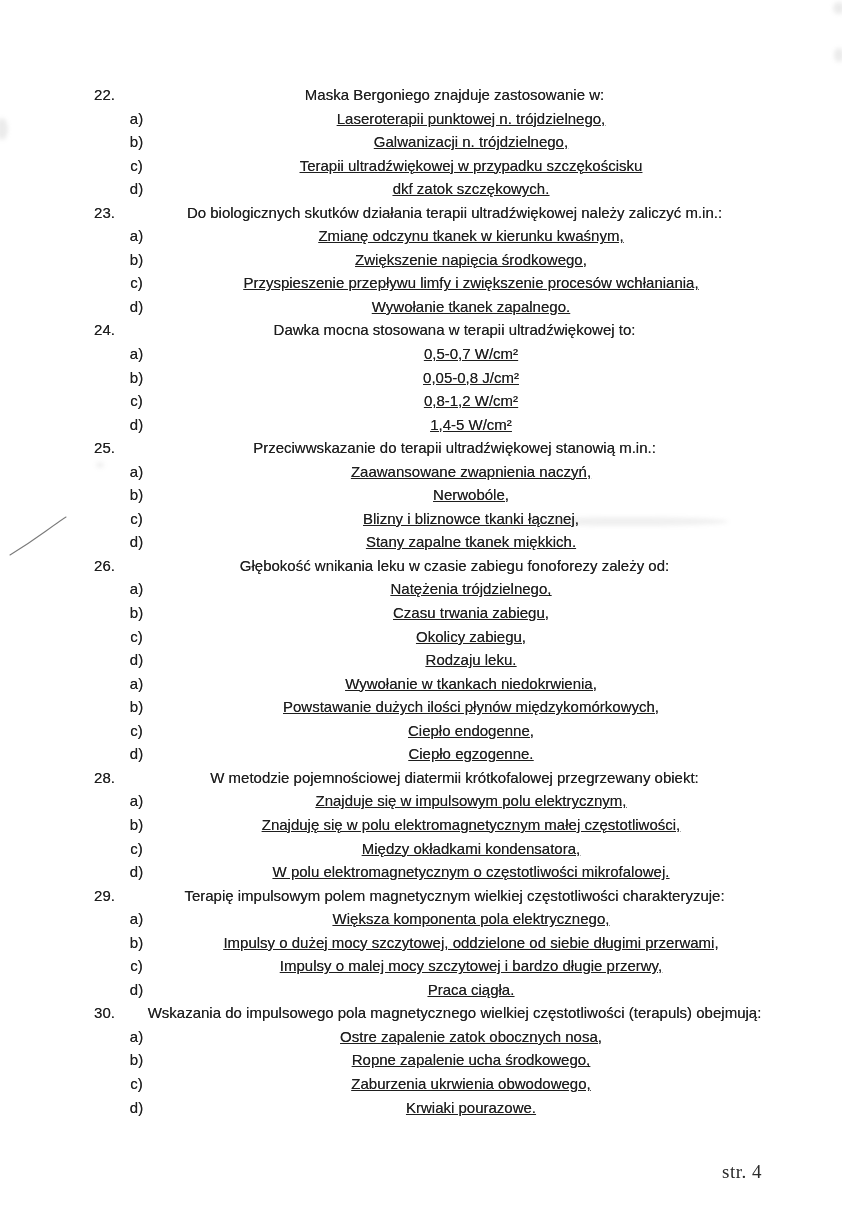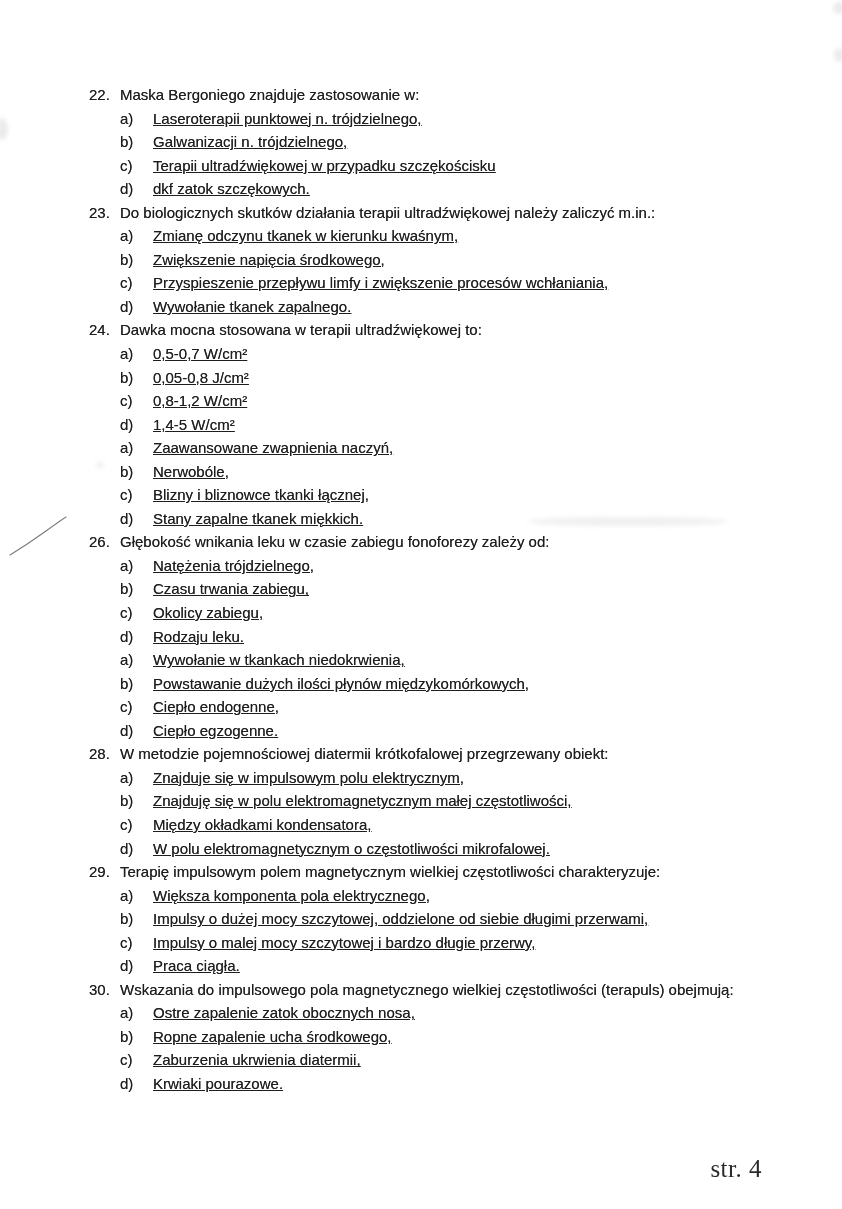--- a/index.html
+++ b/index.html
@@ -15,33 +15,33 @@
   }
   .content{
     position:absolute;
     left:89px;
     top:83px;
     width:700px;
     font-size:15px;
     line-height:23.55px;
     text-shadow:0 0 0.6px rgba(25,25,25,0.75);
   }
-  .question{margin:0;padding:0;}
+  .question{margin:0;padding:0;text-align:center;}
   .q-line{display:flex;}
   .q-num{flex:0 0 31px;}
   .q-text{flex:1;}
   .opt-line{display:flex;padding-left:31px;}
   .opt-letter{flex:0 0 33px;}
   .opt-text{flex:1;text-decoration:underline;}
   .footer{
     position:absolute;
     right:80px;
     bottom:26px;
     font-family:"Liberation Serif","DejaVu Serif",serif;
-    font-size:25px;
+    font-size:19px;
     color:#2b2b2b;
     letter-spacing:0.5px;
   }
   .pen-stroke{position:absolute;left:8px;top:511px;width:62px;height:48px;}
   .smudge{position:absolute;background:rgba(110,110,110,0.14);filter:blur(2px);border-radius:50%;}
   .smudge.s1{left:528px;top:517px;width:200px;height:9px;background:rgba(110,110,110,0.10);}
   .smudge.s2{left:-4px;top:118px;width:12px;height:22px;}
   .smudge.s3{left:833px;top:2px;width:12px;height:12px;}
   .smudge.s4{left:834px;top:48px;width:10px;height:14px;}
   .smudge.s5{left:96px;top:462px;width:8px;height:6px;background:rgba(110,110,110,0.10);}
@@ -140,20 +140,24 @@
   </div>
 
   <div class="opt-line">
     <span class="opt-letter">d)</span>
     <span class="opt-text">1,4-5 W/cm²</span>
   </div>
 </div>
   </section>
 
   <section class="question">
+    <div class="q-line">
+      <span class="q-num">25.</span>
+      <span class="q-text">Przeciwwskazanie do terapii ultradźwiękowej stanowią m.in.:</span>
+    </div>
     <div class="options">
   <div class="opt-line">
     <span class="opt-letter">a)</span>
     <span class="opt-text">Zaawansowane zwapnienia naczyń,</span>
   </div>
 
   <div class="opt-line">
     <span class="opt-letter">b)</span>
     <span class="opt-text">Nerwobóle,</span>
   </div>
@@ -289,21 +293,21 @@
     <span class="opt-text">Ostre zapalenie zatok obocznych nosa,</span>
   </div>
 
   <div class="opt-line">
     <span class="opt-letter">b)</span>
     <span class="opt-text">Ropne zapalenie ucha środkowego,</span>
   </div>
 
   <div class="opt-line">
     <span class="opt-letter">c)</span>
-    <span class="opt-text">Zaburzenia ukrwienia diatermii,</span>
+    <span class="opt-text">Zaburzenia ukrwienia obwodowego,</span>
   </div>
 
   <div class="opt-line">
     <span class="opt-letter">d)</span>
     <span class="opt-text">Krwiaki pourazowe.</span>
   </div>
 </div>
   </section>
 </main>
 

